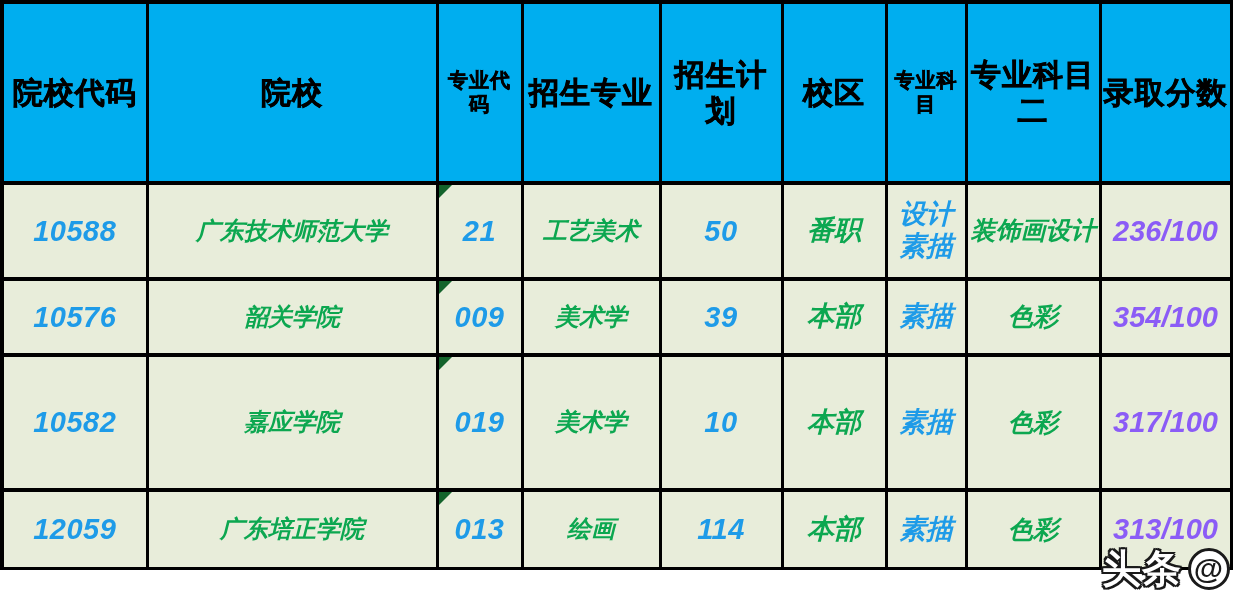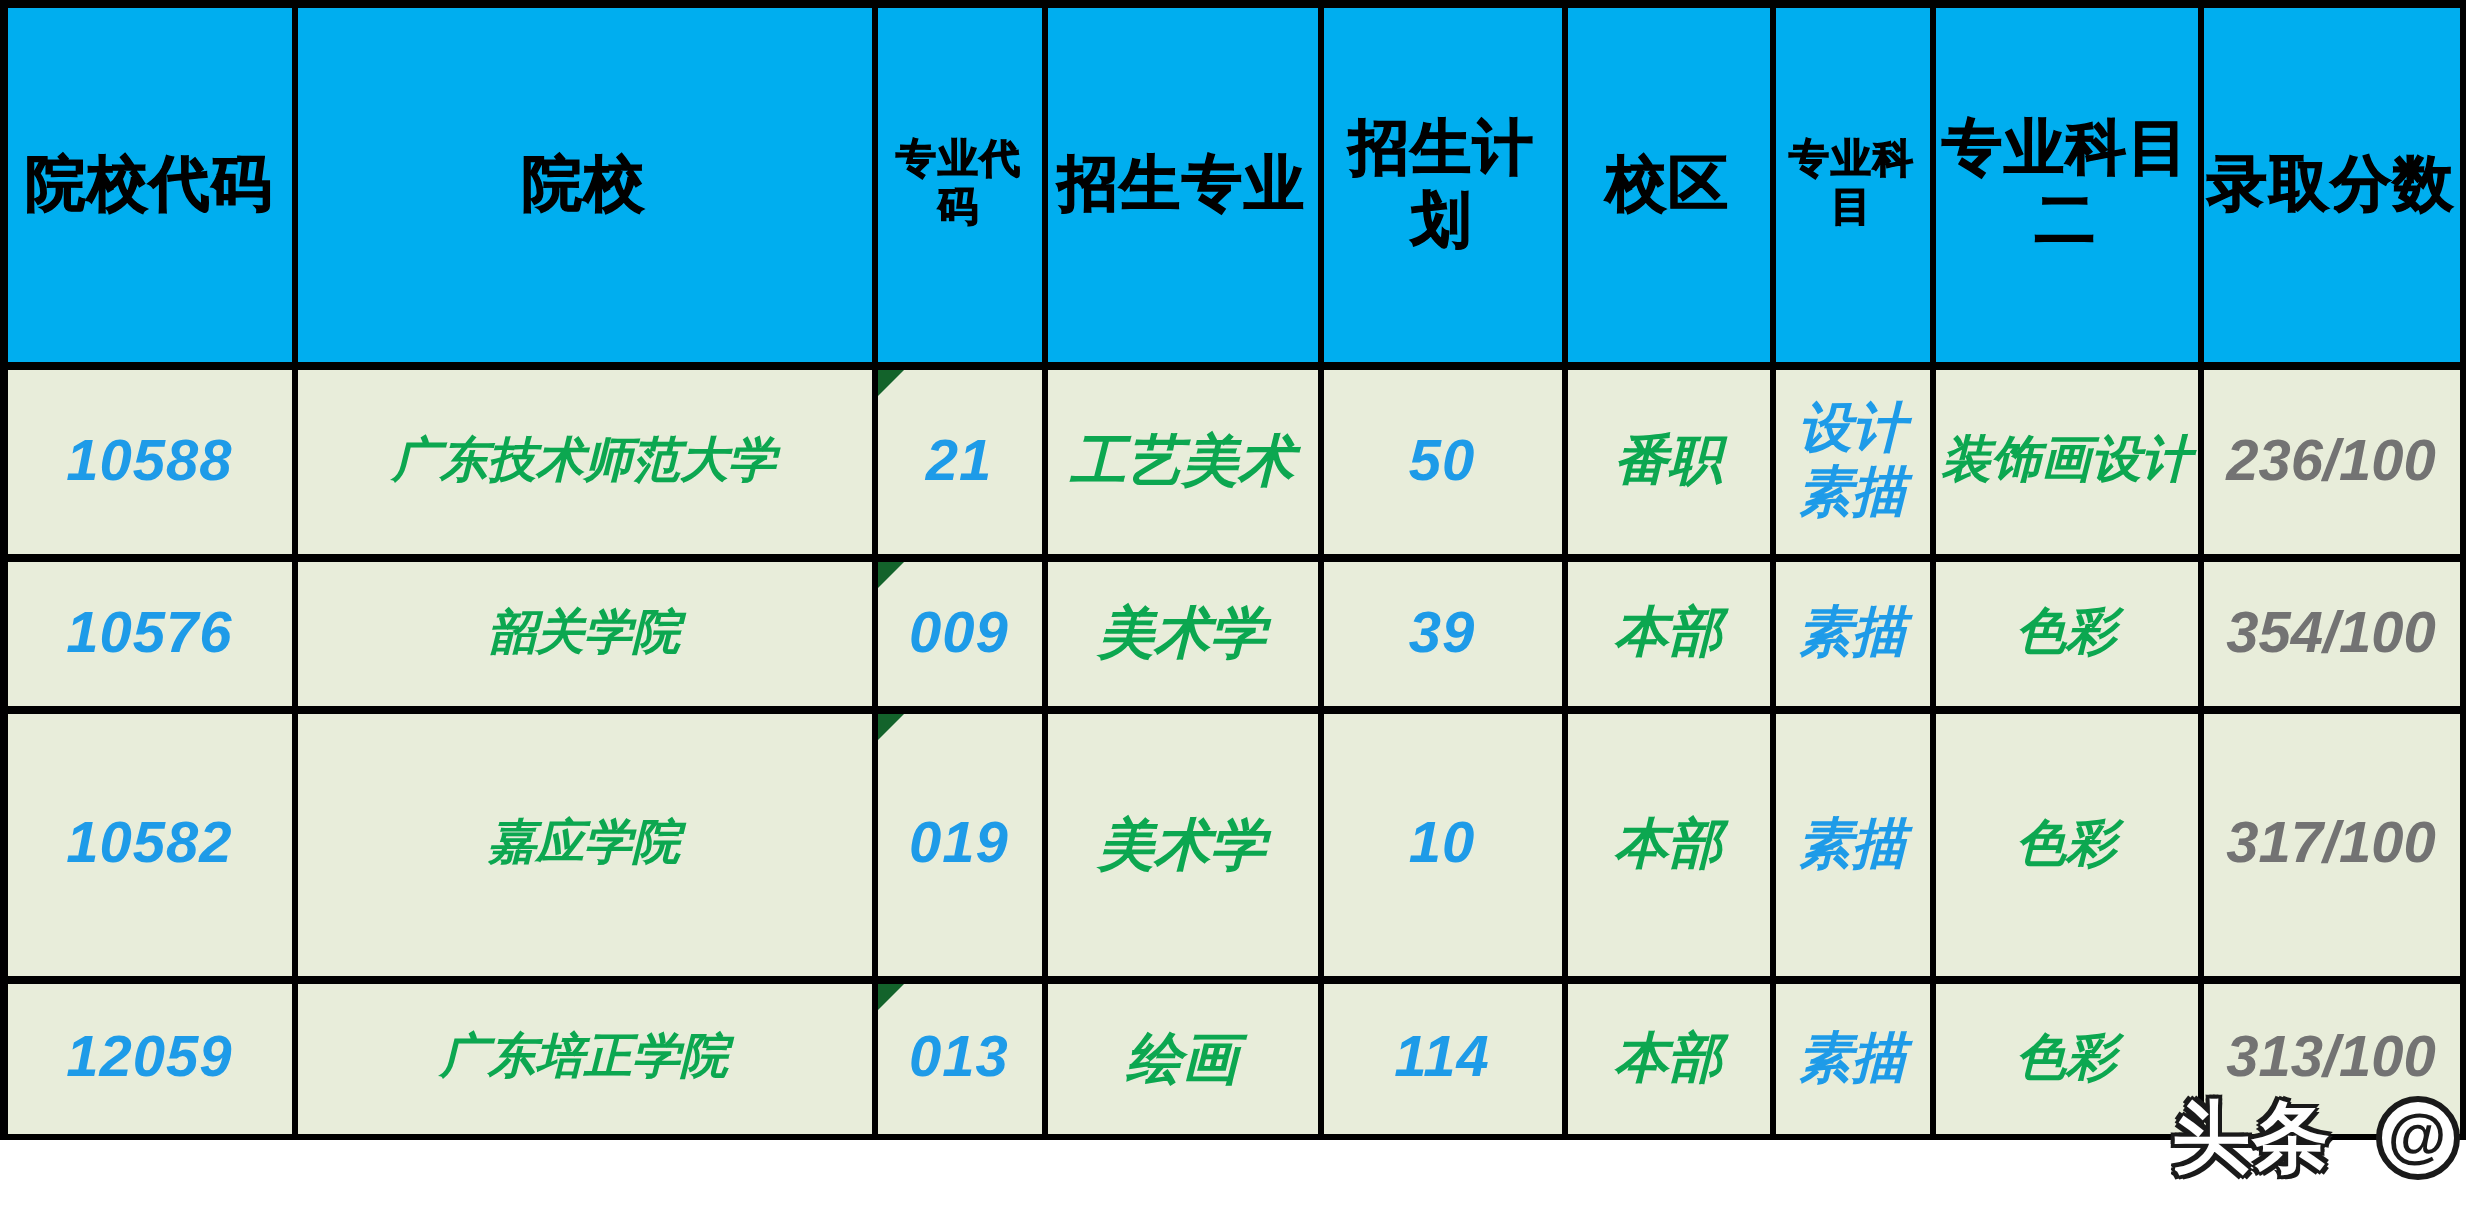--- a/index.html
+++ b/index.html
@@ -68,34 +68,34 @@
     font-style: italic;
   }
   tbody tr.r1 td { height: 88px; }
   tbody tr.r2 td { height: 68px; }
   tbody tr.r3 td { height: 67px; }
   tbody tr.r4 td { height: 127px; }
   tbody tr.r5 td { height: 71px; border-bottom: 3px solid #000000; }
 
   .c-blue  { color: #1E9BE8; }
   .c-green { color: #0CA750; }
-  .c-red   { color: #737373; }
+  .c-red   { color: #8b5cf6; }
 
   .num {
     font-size: 29px;
     font-weight: bold;
     letter-spacing: 0.5px;
   }
   .score {
     font-size: 29px;
     font-weight: bold;
     letter-spacing: 0px;
   }
   td.schoolname { font-size: 24px; }
-  td.major      { font-size: 28px; }
+  td.major      { font-size: 24px; }
   td.subj       { font-size: 27px; }
   td.subj2      { font-size: 25px; }
   td.campus     { font-size: 27px; }
 
   
   td.codecell { position: relative; }
   td.codecell .corner {
     position: absolute;
     top: 0;
     left: 0;
@@ -106,21 +106,21 @@
     pointer-events: none;
   }
 
   
   .watermark {
     position: absolute;
     right: 10px;
     bottom: 10px;
     display: flex;
     align-items: center;
-    gap: 22px;
+    gap: 6px;
     font-size: 39px;
     font-weight: bold;
     color: #ffffff;
     letter-spacing: 1px;
     text-shadow:
       -2px -2px 0 #1a1a1a,  2px -2px 0 #1a1a1a,
       -2px  2px 0 #1a1a1a,  2px  2px 0 #1a1a1a,
        0px  2px 0 #1a1a1a,  2px  0px 0 #1a1a1a,
        0px -2px 0 #1a1a1a, -2px  0px 0 #1a1a1a;
     white-space: nowrap;

